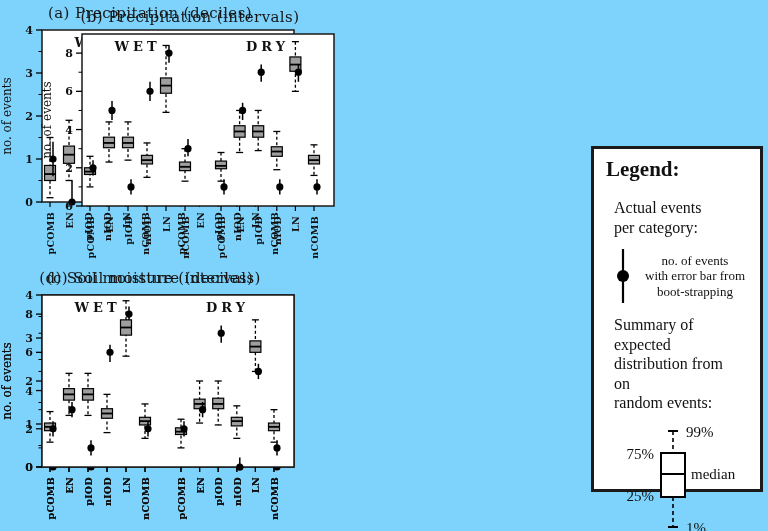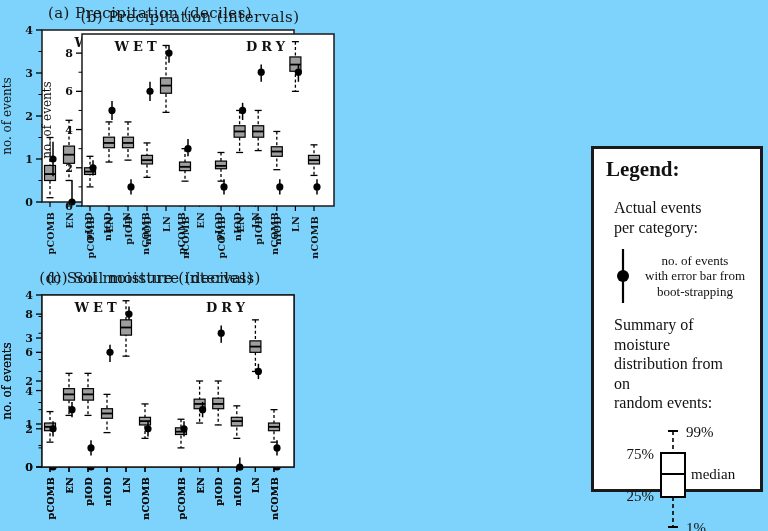--- a/index.html
+++ b/index.html
@@ -583,21 +583,21 @@
         <circle cx="17" cy="31" r="6" fill="#000"></circle>
       </svg>
       <div class="desc">
         <span>no. of events</span><br>
         <span>with error bar from</span><br>
         <span>boot-strapping</span>
       </div>
     </div>
 
     <p class="legend-heading">
-      <span>Summary of moisture</span><br>
+      <span>Summary of expected</span><br>
       <span>distribution from on</span><br>
       <span>random events:</span>
     </p>
 
     <div class="sample-wrap">
       <svg width="150" height="122">
         <line x1="67" y1="10" x2="67" y2="32" stroke="#000" stroke-width="1.6" stroke-dasharray="4,3"></line>
         <line x1="62" y1="10" x2="72" y2="10" stroke="#000" stroke-width="2"></line>
         <rect x="55" y="32" width="24" height="44" fill="#fff" stroke="#000" stroke-width="2"></rect>
         <line x1="55" y1="53" x2="79" y2="53" stroke="#000" stroke-width="2"></line>

